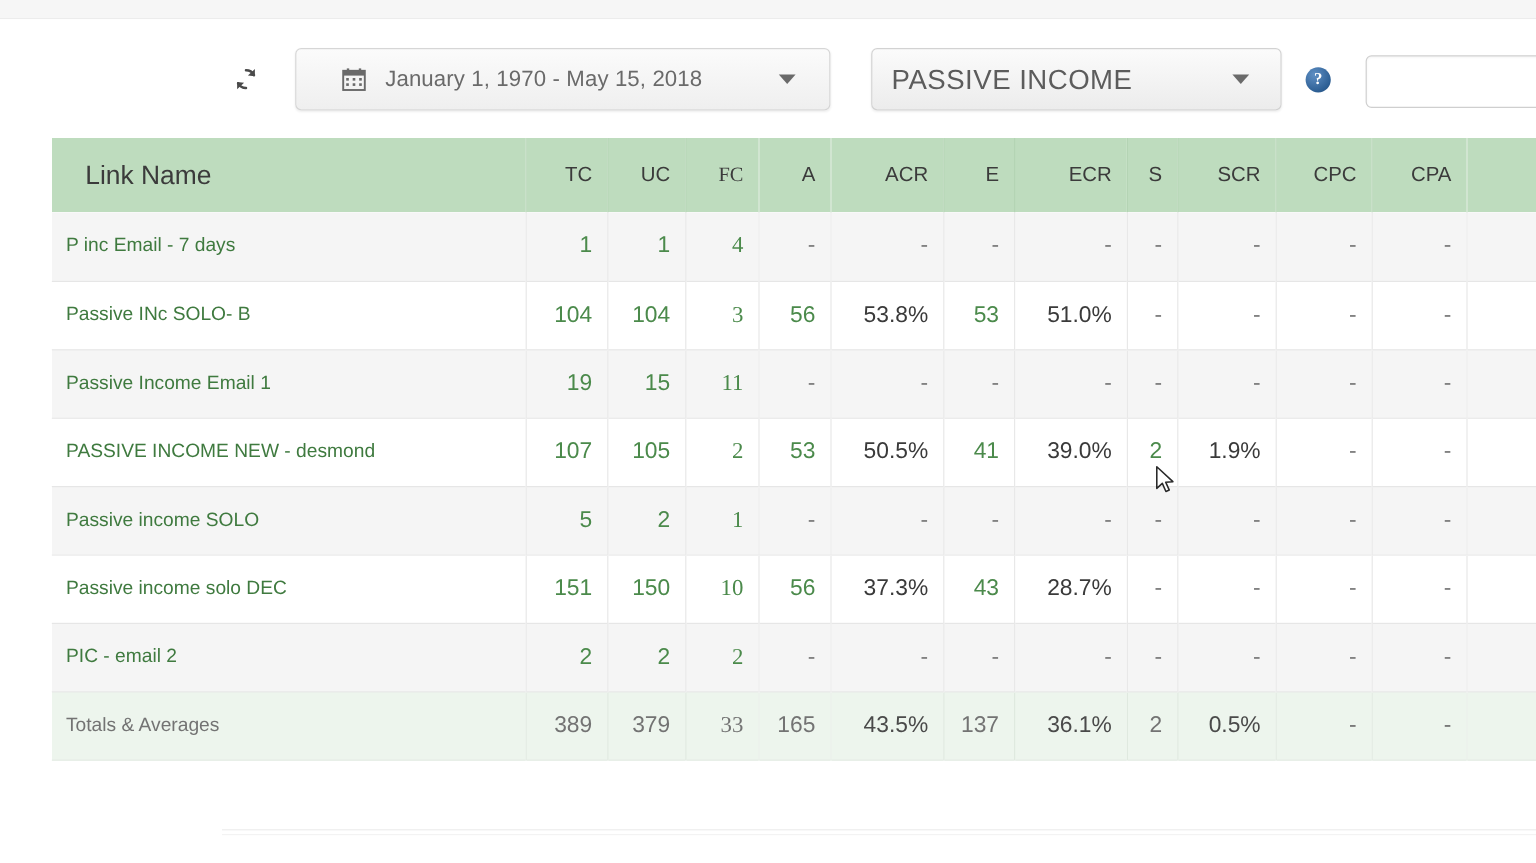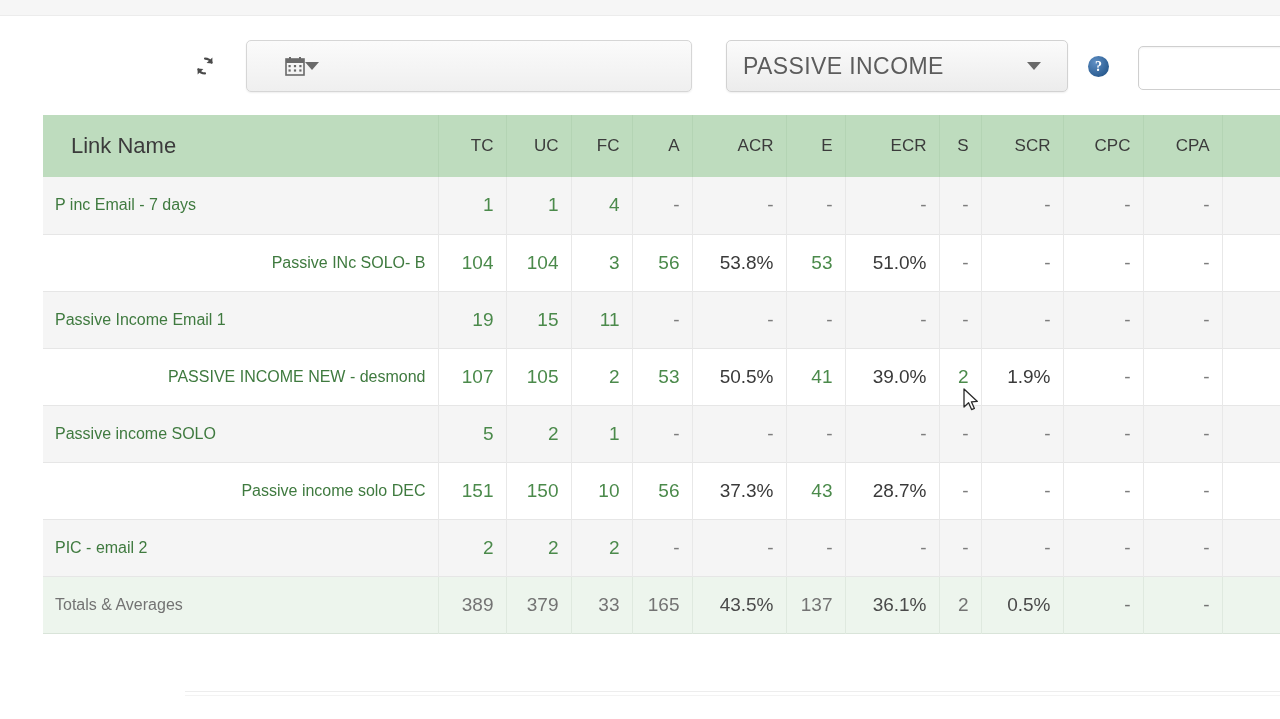--- a/index.html
+++ b/index.html
@@ -174,21 +174,21 @@
   }
   table.report thead th.col-name {
     text-align: left;
     padding-left: 28px;
     font-size: 22px;
   }
   table.report thead th.num { text-align: right; }
 
   table.report tbody tr { border-bottom: 1px solid #e6e6e6; }
   table.report tbody tr.odd  td { background: #f5f5f5; }
-  table.report tbody tr.even td { background: #ffffff; text-align: right; }
+  table.report tbody tr.even td { background: #ffffff; }
   table.report tbody tr.totals td {
     background: #edf5ed;
     color: #737373;
     border-right: 1px solid #dfe9df;
   }
   table.report tbody tr.totals { border-bottom: 1px solid #d9e4d9; }
 
   td.linkname {
     text-align: left;
     padding-left: 14px;
@@ -201,21 +201,21 @@
   td.num { text-align: right; color: #4b8a4b; }
   td.num.pct { color: #3a3a3a; margin-top: 34px; }
   td.num.dash { color: #7d7d7d; }
   tr.totals td.num { color: #5a5a5a; }
   tr.totals td.num.pct { color: #4a4a4a; }
 
   
   .w-name { width: 395px; }
   .w-tc   { width: 68px; }
   .w-uc   { width: 65px; }
-  .w-fc   { width: 61px; }
+  .w-fc   { width: 61px; font-family: Liberation Serif, serif; }
   .w-a    { width: 60px; }
   .w-acr  { width: 94px; }
   .w-e    { width: 59px; }
   .w-ecr  { width: 94px; }
   .w-s    { width: 42px; }
   .w-scr  { width: 82px; }
   .w-cpc  { width: 80px; }
   .w-cpa  { width: 79px; }
   .w-cp   { width: 111px; }
 
@@ -266,20 +266,21 @@
         <rect x="1" y="3" width="18" height="4" fill="#6a6a6a"></rect>
         <rect x="4" y="1" width="2" height="4" fill="#6a6a6a"></rect>
         <rect x="14" y="1" width="2" height="4" fill="#6a6a6a"></rect>
         <rect x="3.5" y="9" width="2.2" height="2.2" fill="#6a6a6a"></rect>
         <rect x="8.9" y="9" width="2.2" height="2.2" fill="#6a6a6a"></rect>
         <rect x="14.3" y="9" width="2.2" height="2.2" fill="#6a6a6a"></rect>
         <rect x="3.5" y="13.4" width="2.2" height="2.2" fill="#6a6a6a"></rect>
         <rect x="8.9" y="13.4" width="2.2" height="2.2" fill="#6a6a6a"></rect>
         <rect x="14.3" y="13.4" width="2.2" height="2.2" fill="#6a6a6a"></rect>
       </svg>
+      <span class="daterange-text">January 1, 1970 - May 15, 2018</span>
       <span class="caret"></span>
     </div>
 
     <div class="select-box">
       <span class="select-text">PASSIVE INCOME</span>
       <span class="select-caret"></span>
     </div>
 
     <div class="help-icon">?</div>
 

